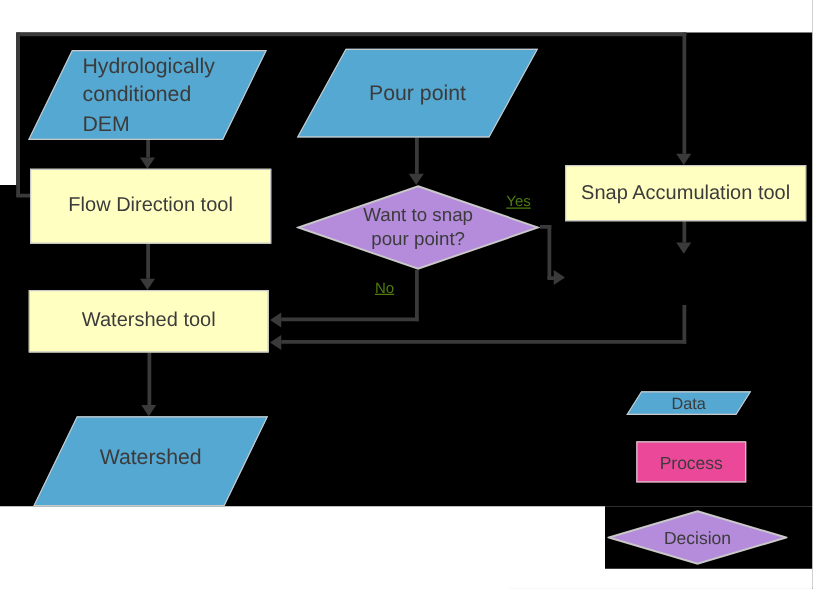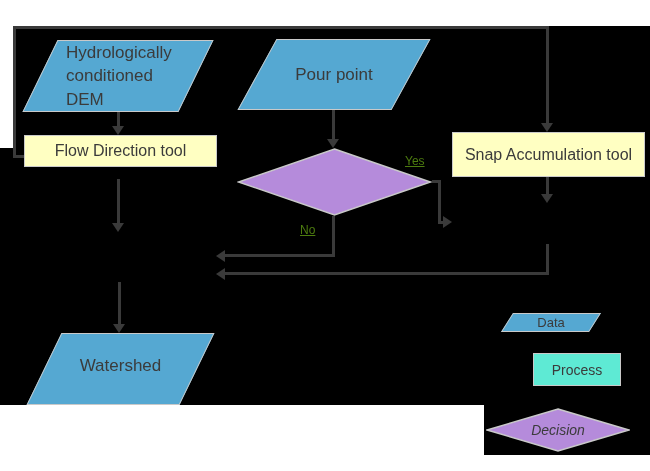--- a/index.html
+++ b/index.html
@@ -80,53 +80,60 @@
       <span>DEM</span>
     </div>
   </div>
 
   <div class="para" style="left: 257px; top: 39px; width: 154px; height: 71px; transform: skewX(-28.8deg); background-color: rgb(85, 168, 210);">
     <div class="para-inner" style="transform:skewX(28.8deg);font-size:17px;">
       <span>Pour point</span>
     </div>
   </div>
 
-  <div class="rect-node" style="left: 24px; top: 135px; width: 193px; height: 32px; background-color: rgb(255, 255, 194);">
+  <div class="rect-node" style="left: 24px; top: 135px; width: 193px; height: 60px; background-color: rgb(255, 255, 194);">
     <span>Flow Direction tool</span>
   </div>
 
   <div class="rect-node" style="left: 452px; top: 132px; width: 193px; height: 45px; background-color: rgb(255, 255, 194);">
     <span>Snap Accumulation tool</span>
   </div>
 
 
+  <div class="rect-node" style="left: 23px; top: 232px; width: 192px; height: 50px; background-color: rgb(255, 255, 194);">
+    <span>Watershed tool</span>
+  </div>
 
   <svg class="abs" style="left:237px;top:148px;" width="195" height="68">
     <polygon class="diamond-poly" points="97.5,1 193.5,34 97.5,67 1.5,34" fill="#b58bdb"></polygon>
   </svg>
+  <div class="diamond-label" style="left:252px;top:153px;width:165px;height:58px;font-size:15px;line-height:19px;">
+    <span>Want to snap</span>
+    <span>pour point?</span>
+  </div>
 
   <div class="edge-label" style="left:405px;top:154px;">Yes</div>
   <div class="edge-label" style="left:300px;top:223px;">No</div>
 
   <div class="para" style="left: 44px; top: 333px; width: 153px; height: 72px; transform: skewX(-25.9deg); background-color: rgb(85, 168, 210);">
     <div class="para-inner" style="transform:skewX(25.9deg);font-size:17px;padding-bottom:6px;">
       <span>Watershed</span>
     </div>
   </div>
 
   <div class="para" style="left: 507px; top: 313px; width: 88px; height: 19px; transform: skewX(-32.3deg); background-color: rgb(85, 168, 210);">
     <div class="para-inner legend-label" style="transform:skewX(32.3deg);font-size:13px;">
       <span>Data</span>
     </div>
   </div>
 
-  <div class="rect-node" style="left: 509px; top: 353px; width: 88px; height: 33px; font-size: 14px; background-color: #5eead4; margin-left: 24px;">
+  <div class="rect-node" style="left: 509px; top: 353px; width: 88px; height: 33px; font-size: 14px; background-color: #ec4899;">
     <span>Process</span>
   </div>
 
   <svg class="abs" style="left:486px;top:408px;" width="144" height="44">
     <polygon class="diamond-poly" points="72,1 143,22 72,43 1,22" fill="#b58bdb"></polygon>
   </svg>
-  <div class="diamond-label" style="left:486px;top:408px;width:144px;height:44px;font-size:14px;font-style:italic;">
+  <div class="diamond-label" style="left:486px;top:408px;width:144px;height:44px;font-size:14px;">
     <span>Decision</span>
   </div>
 
 </div>
 
 </body></html>

